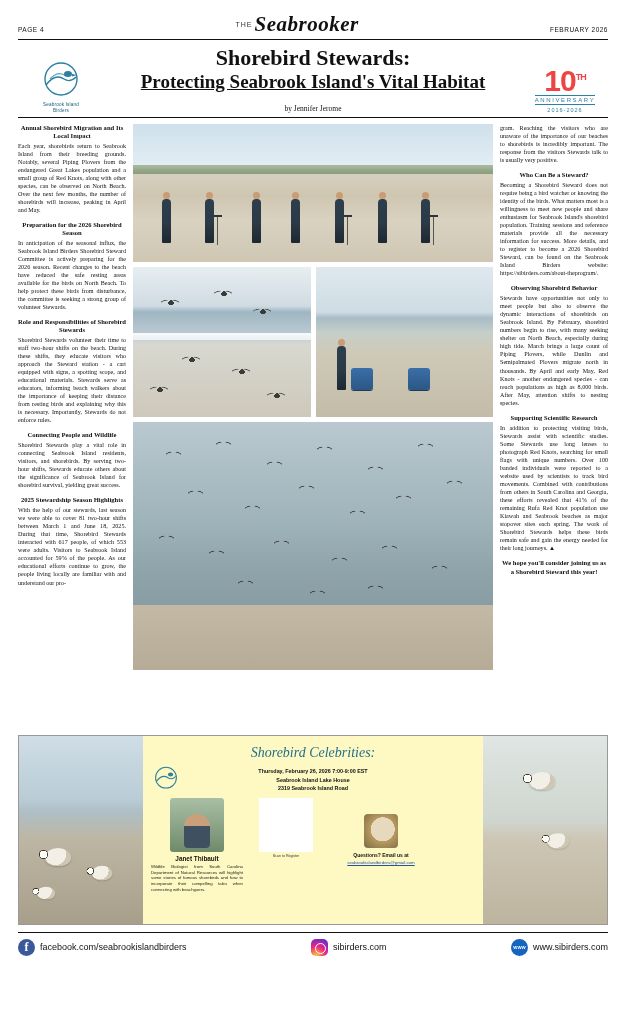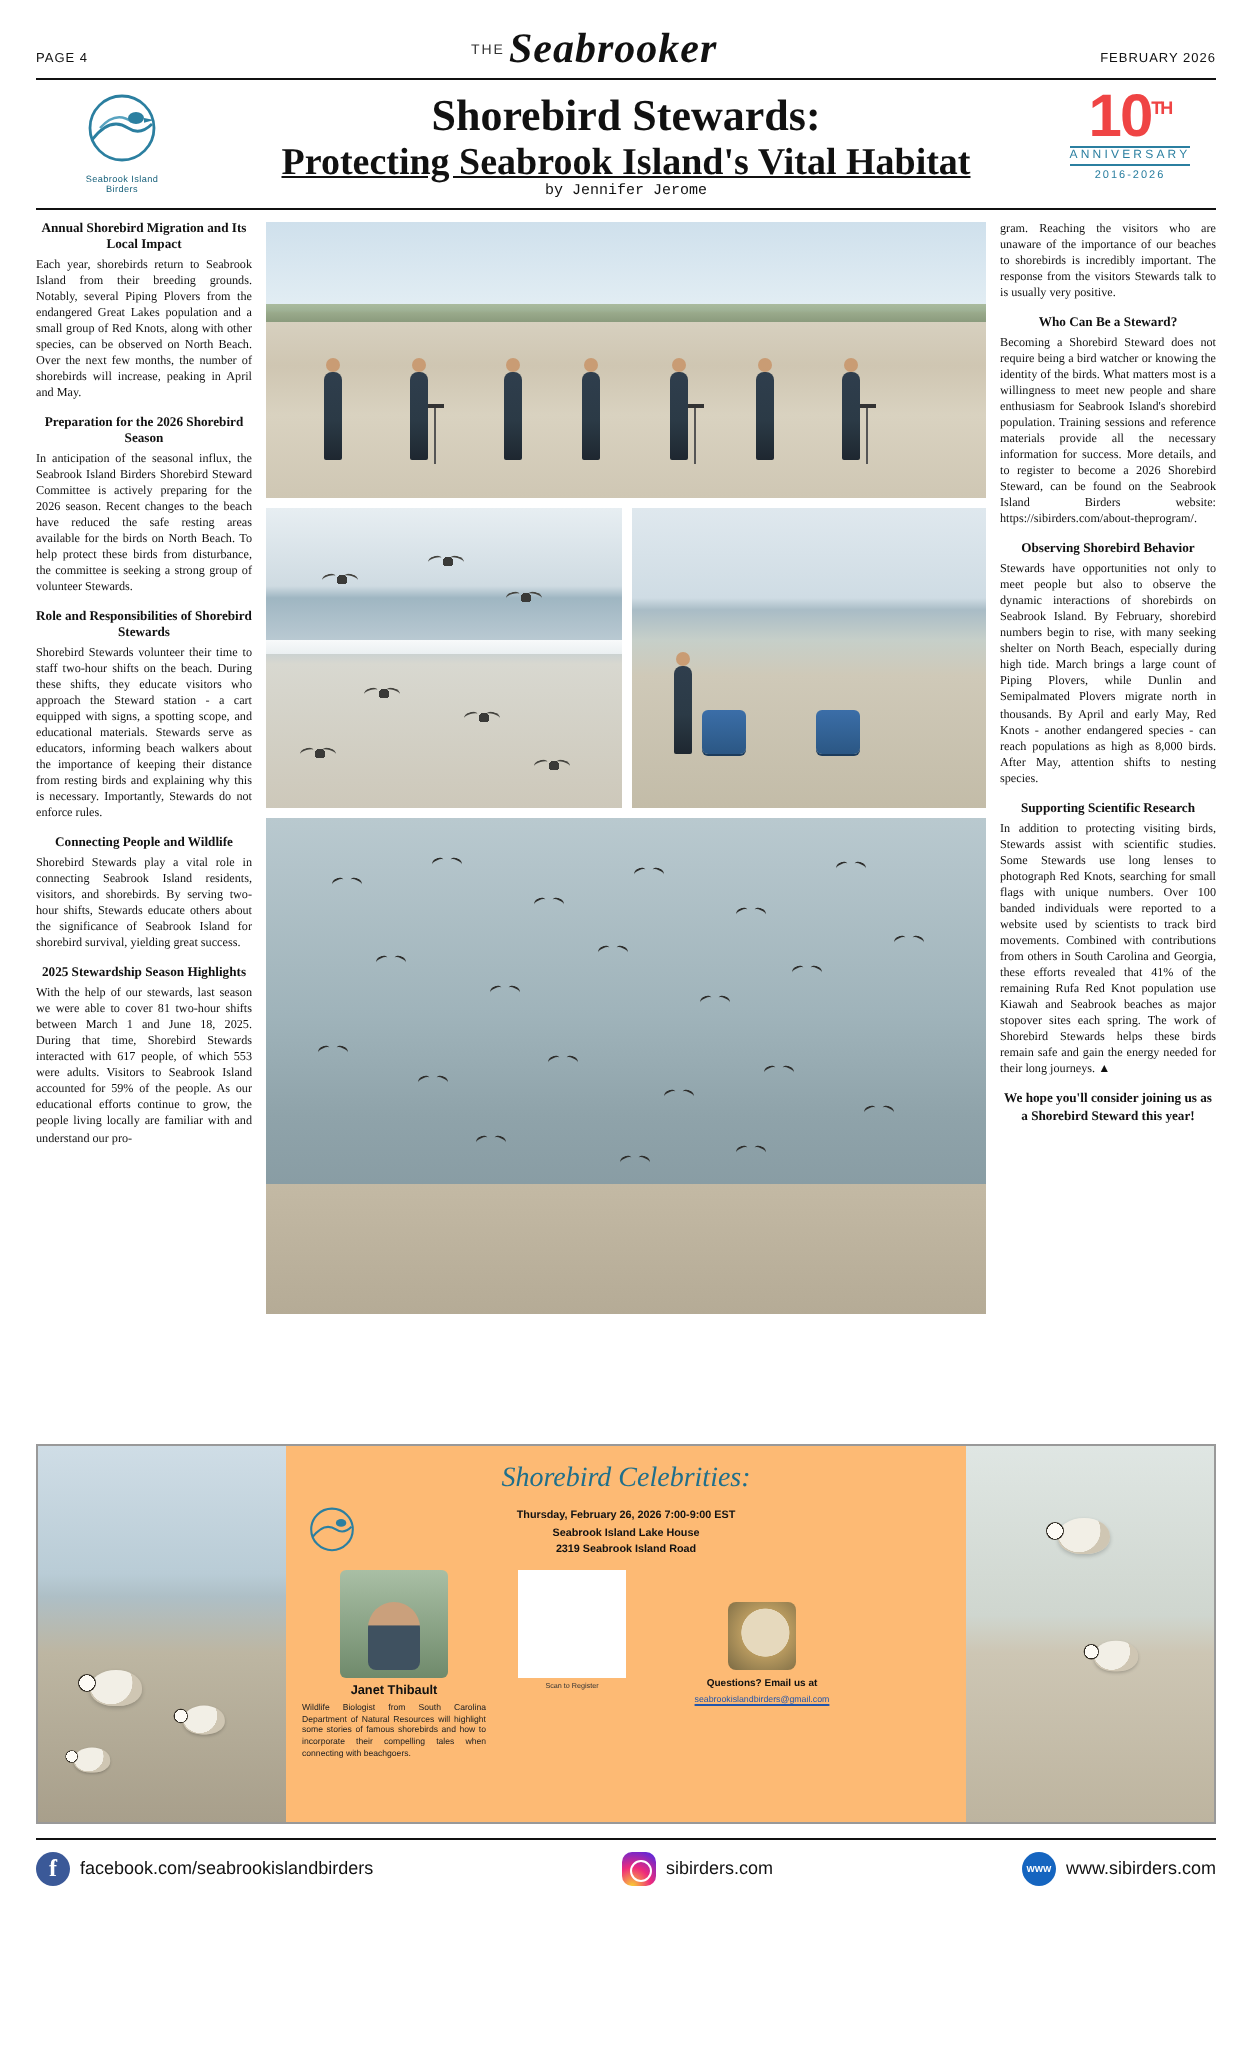--- a/index.html
+++ b/index.html
@@ -43,21 +43,21 @@
     font-family: "Liberation Serif", serif;
     font-style: italic;
     font-weight: bold;
     font-size: 21px;
     letter-spacing: .5px;
     color: #111;
   }
 
   
   .headband {
-    display: flex; align-items: flex-start; gap: 24px;
+    display: flex; align-items: flex-end; gap: 24px;
     padding: 6px 0 4px 0;
     border-bottom: 1.2px solid #111;
   }
   .logo-left, .logo-right {
     width: 86px; flex: 0 0 86px;
     display:flex; align-items:center; justify-content:center;
   }
   .sib-logo { text-align:center; }
   .sib-logo svg { display:block; margin: 0 auto; }
   .sib-logo .cap {
@@ -82,22 +82,22 @@
     font-family: "Liberation Sans", sans-serif;
     font-size: 5.5px; letter-spacing: 1px; color:#2b7fa0; margin-top:2px;
   }
   .title-block { flex: 1; text-align:center; }
   .title-block h1 {
     margin: 0; font-weight: bold; font-size: 22px; line-height: 1.12;
     font-family: "Liberation Serif", serif; color:#111;
   }
   .title-block h1 .l2 { font-size: 19px; display:block;text-decoration:underline; }
   .byline {
-    font-family: Liberation Mono, monospace;
-    font-size: 7.5px; margin-top: 0; color:#111;
+    font-family: Liberation Serif, serif;
+    font-size: 7.5px; margin-top: 12px; color:#111;
   }
 
   
   .body-grid {
     display: grid;
     grid-template-columns: 108px 1fr 108px;
     gap: 7px;
     margin-top: 6px;
     height: 604px;
   }
@@ -201,21 +201,21 @@
     content:""; position:absolute; top:0; width:6px; height:3px;
     border-top: 1px solid #2e2e2c; border-radius:60% 60% 0 0;
   }
   .flock-bird:before { left:-3px; transform: rotate(-22deg); }
   .flock-bird:after  { right:-3px; transform: rotate(22deg); }
 
   
   .ad {
     margin-top: 7px;
     border: 1px solid #999;
-    display:flex; height: 190px; background:#fdba74;
+    display:flex; height: 190px; background:#fef9c3;
   }
   .ad-left, .ad-right { width: 124px; flex:0 0 124px; position:relative; overflow:hidden; }
   .ad-left {
     background: linear-gradient(#cfdde6 0%, #b9ccd6 34%, #aebfc6 40%, #bdb6a2 55%, #a89f8b 100%);
   }
   .ad-right {
     background: linear-gradient(#dfe6e3 0%, #cfd6cf 45%, #cdc6b4 55%, #bdb49f 100%);
   }
   .plover {
     position:absolute; width:26px; height:18px; border-radius:50% 50% 45% 45%;

